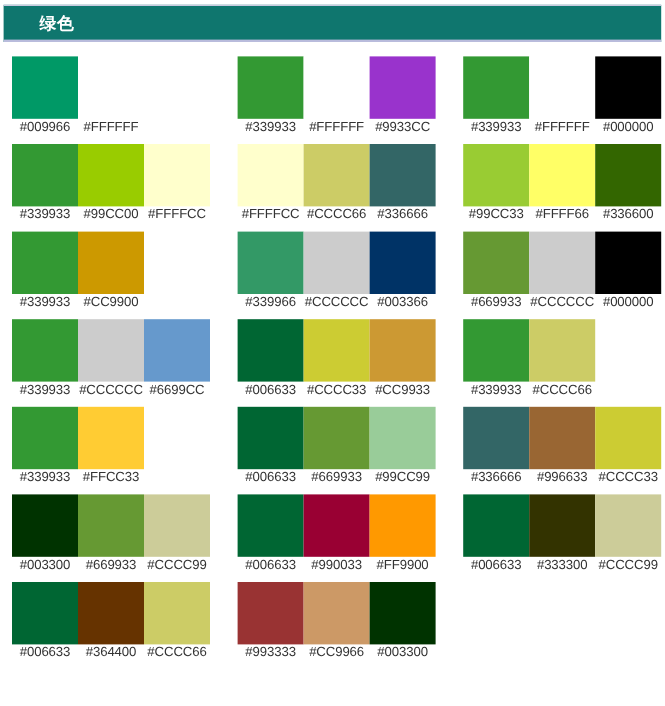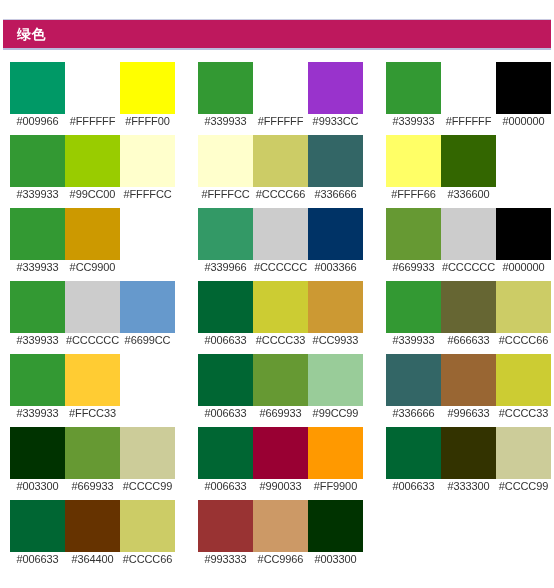--- a/index.html
+++ b/index.html
@@ -14,29 +14,28 @@
     font-family: "Liberation Sans", "DejaVu Sans", sans-serif;
     overflow: hidden;
   }
 
   
   .header-wrap {
     padding: 4px 3px 0 3px;
     box-sizing: border-box;
   }
   .header-bar {
-    background: #be185d;
+    background: #0f766e;
     height: 28px;
     border-top: 1px solid #c9c9e0;
     border-bottom: 2px solid #b9bcdc;
     display: flex;
     align-items: center;
-    padding-left: 14px;
+    padding-left: 30px;
     box-sizing: content-box;
-    margin-top: 15px;
   }
   .header-title {
     color: #ffffff;
     font-size: 14px;
     font-weight: bold;
     letter-spacing: 0.5px;
     line-height: 1;
   }
 
   
@@ -92,24 +91,20 @@
     <div class="group">
       <div class="swatch-row">
         <div class="cell">
           <div class="chip" style="background: rgb(0, 153, 102);"></div>
           <div class="chip-label">#009966</div>
         </div>
         <div class="cell">
           <div class="chip" style="background: rgb(255, 255, 255);"></div>
           <div class="chip-label">#FFFFFF</div>
         </div>
-        <div class="cell">
-          <div class="chip" style="background: rgb(255, 255, 0);"></div>
-          <div class="chip-label">#FFFF00</div>
-        </div>
       </div>
       <div class="swatch-row">
         <div class="cell">
           <div class="chip" style="background: rgb(51, 153, 51);"></div>
           <div class="chip-label">#339933</div>
         </div>
         <div class="cell">
           <div class="chip" style="background: rgb(153, 204, 0);"></div>
           <div class="chip-label">#99CC00</div>
         </div>
@@ -291,20 +286,24 @@
           <div class="chip" style="background: rgb(255, 255, 255);"></div>
           <div class="chip-label">#FFFFFF</div>
         </div>
         <div class="cell">
           <div class="chip" style="background: rgb(0, 0, 0);"></div>
           <div class="chip-label">#000000</div>
         </div>
       </div>
       <div class="swatch-row">
         <div class="cell">
+          <div class="chip" style="background: rgb(153, 204, 51);"></div>
+          <div class="chip-label">#99CC33</div>
+        </div>
+        <div class="cell">
           <div class="chip" style="background: rgb(255, 255, 102);"></div>
           <div class="chip-label">#FFFF66</div>
         </div>
         <div class="cell">
           <div class="chip" style="background: rgb(51, 102, 0);"></div>
           <div class="chip-label">#336600</div>
         </div>
       </div>
       <div class="swatch-row">
         <div class="cell">
@@ -319,24 +318,20 @@
           <div class="chip" style="background: rgb(0, 0, 0);"></div>
           <div class="chip-label">#000000</div>
         </div>
       </div>
       <div class="swatch-row">
         <div class="cell">
           <div class="chip" style="background: rgb(51, 153, 51);"></div>
           <div class="chip-label">#339933</div>
         </div>
         <div class="cell">
-          <div class="chip" style="background: rgb(102, 102, 51);"></div>
-          <div class="chip-label">#666633</div>
-        </div>
-        <div class="cell">
           <div class="chip" style="background: rgb(204, 204, 102);"></div>
           <div class="chip-label">#CCCC66</div>
         </div>
       </div>
       <div class="swatch-row">
         <div class="cell">
           <div class="chip" style="background: rgb(51, 102, 102);"></div>
           <div class="chip-label">#336666</div>
         </div>
         <div class="cell">

